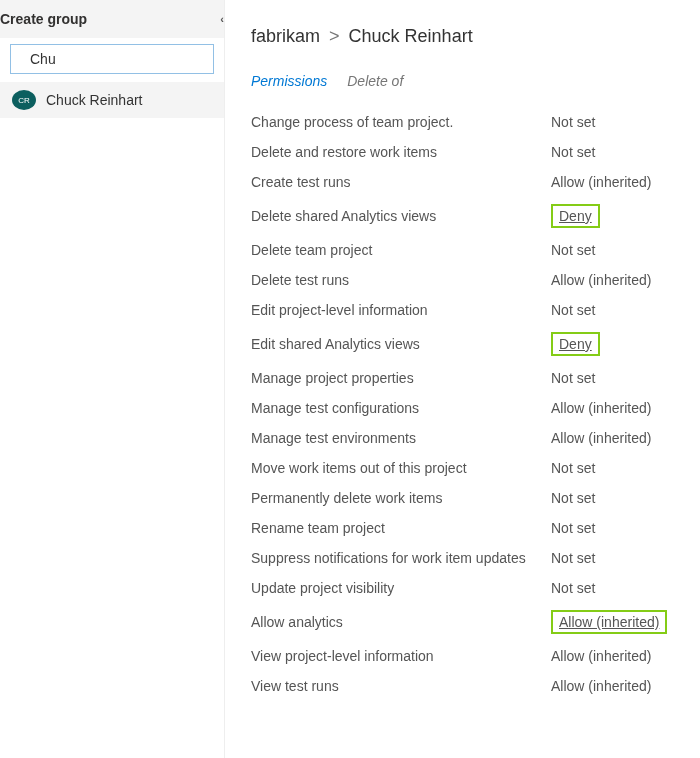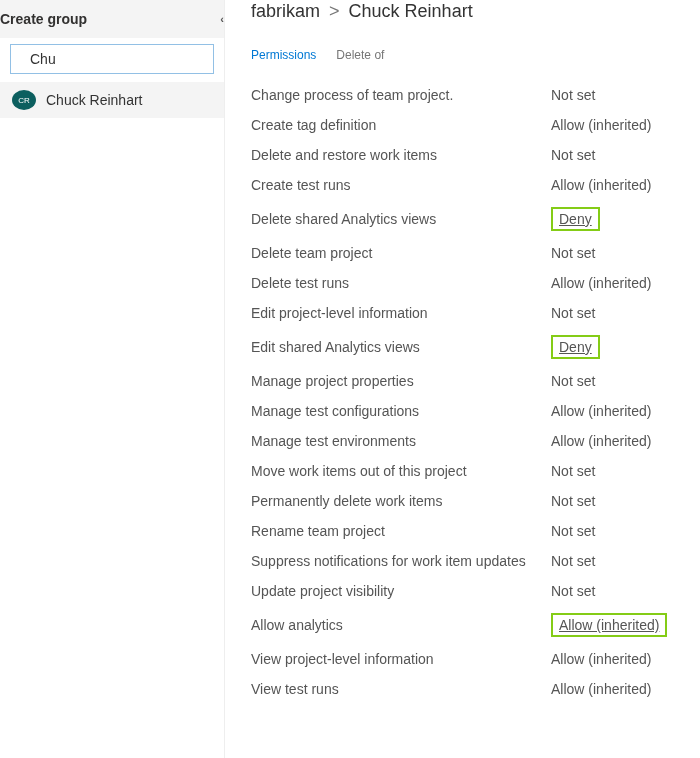--- a/index.html
+++ b/index.html
@@ -73,40 +73,42 @@
       justify-content: center;
       margin-right: 10px;
     }
     .user-name {
       color: #333;
     }
     .right-panel {
       flex: 1;
       padding: 1px 6px 16px 26px;
       overflow: auto;
+      margin-top: 25px;
     }
     .breadcrumb {
       font-size: 18px;
       color: #333;
       margin-bottom: 26px;
     }
     .breadcrumb .sep {
       margin: 0 4px;
       color: #767676;
     }
     .tabs {
       display: flex;
       gap: 20px;
       margin-bottom: 14px;
     }
     .tab {
       color: #767676;
       cursor: pointer;
       padding-bottom: 4px;
-      font-size: 12px;
+      font-size: 14px;
+      font-style: italic;
     }
     .tab.active {
       color: #0078d4;
     }
     .perm-table {
       width: 100%;
       border-collapse: collapse;
     }
     .perm-table td {
       padding: 7px 0;
@@ -157,24 +159,20 @@
     <div class="tab">Delete of</div>
   </div>
 
   <table class="perm-table">
     <tbody id="perm-body">
         <tr>
           <td class="label-cell">Change process of team project.</td>
           <td class="value-cell">Not set</td>
         </tr>
         <tr>
-          <td class="label-cell">Create tag definition</td>
-          <td class="value-cell">Allow (inherited)</td>
-        </tr>
-        <tr>
           <td class="label-cell">Delete and restore work items</td>
           <td class="value-cell">Not set</td>
         </tr>
         <tr>
           <td class="label-cell">Create test runs</td>
           <td class="value-cell">Allow (inherited)</td>
         </tr>
         <tr>
           <td class="label-cell">Delete shared Analytics views</td>
           <td class="value-cell"><span class="highlight-box">Deny</span></td>

